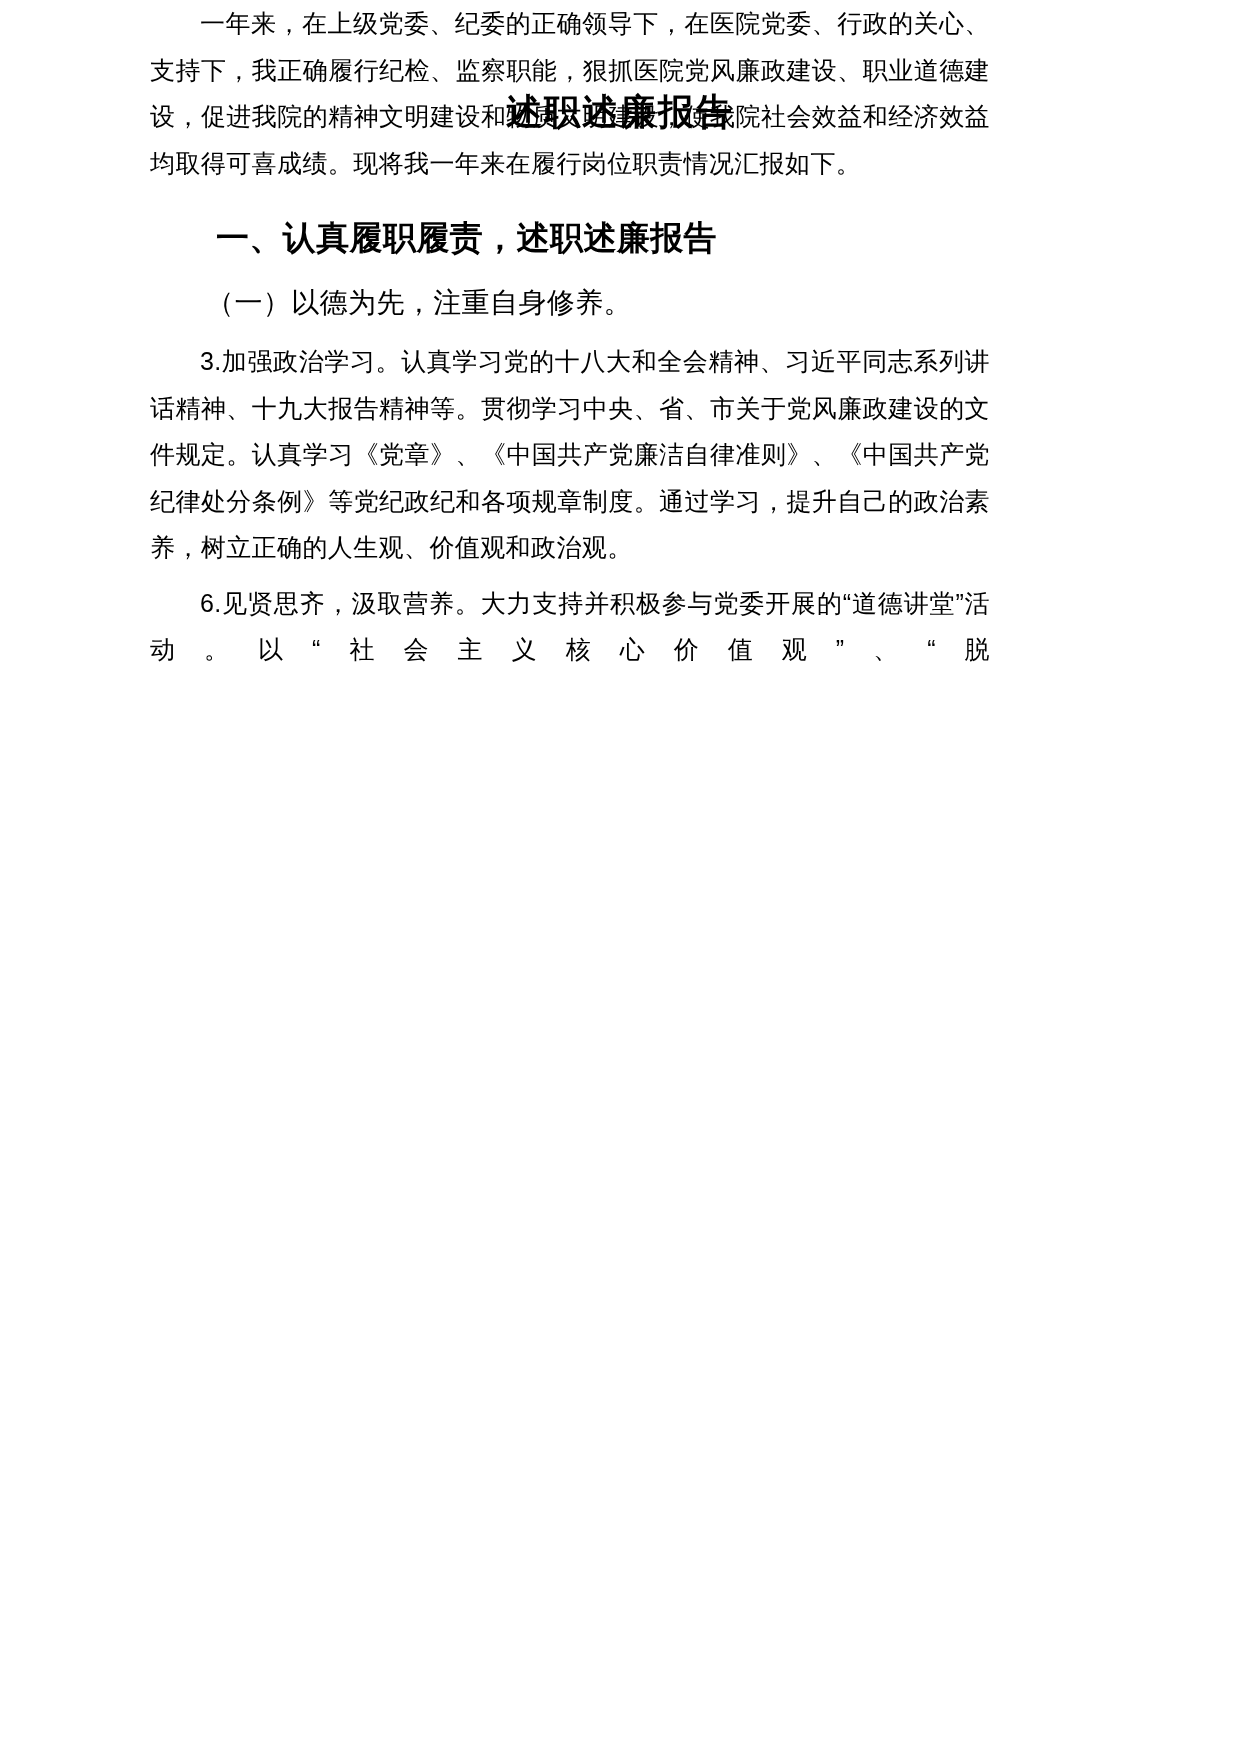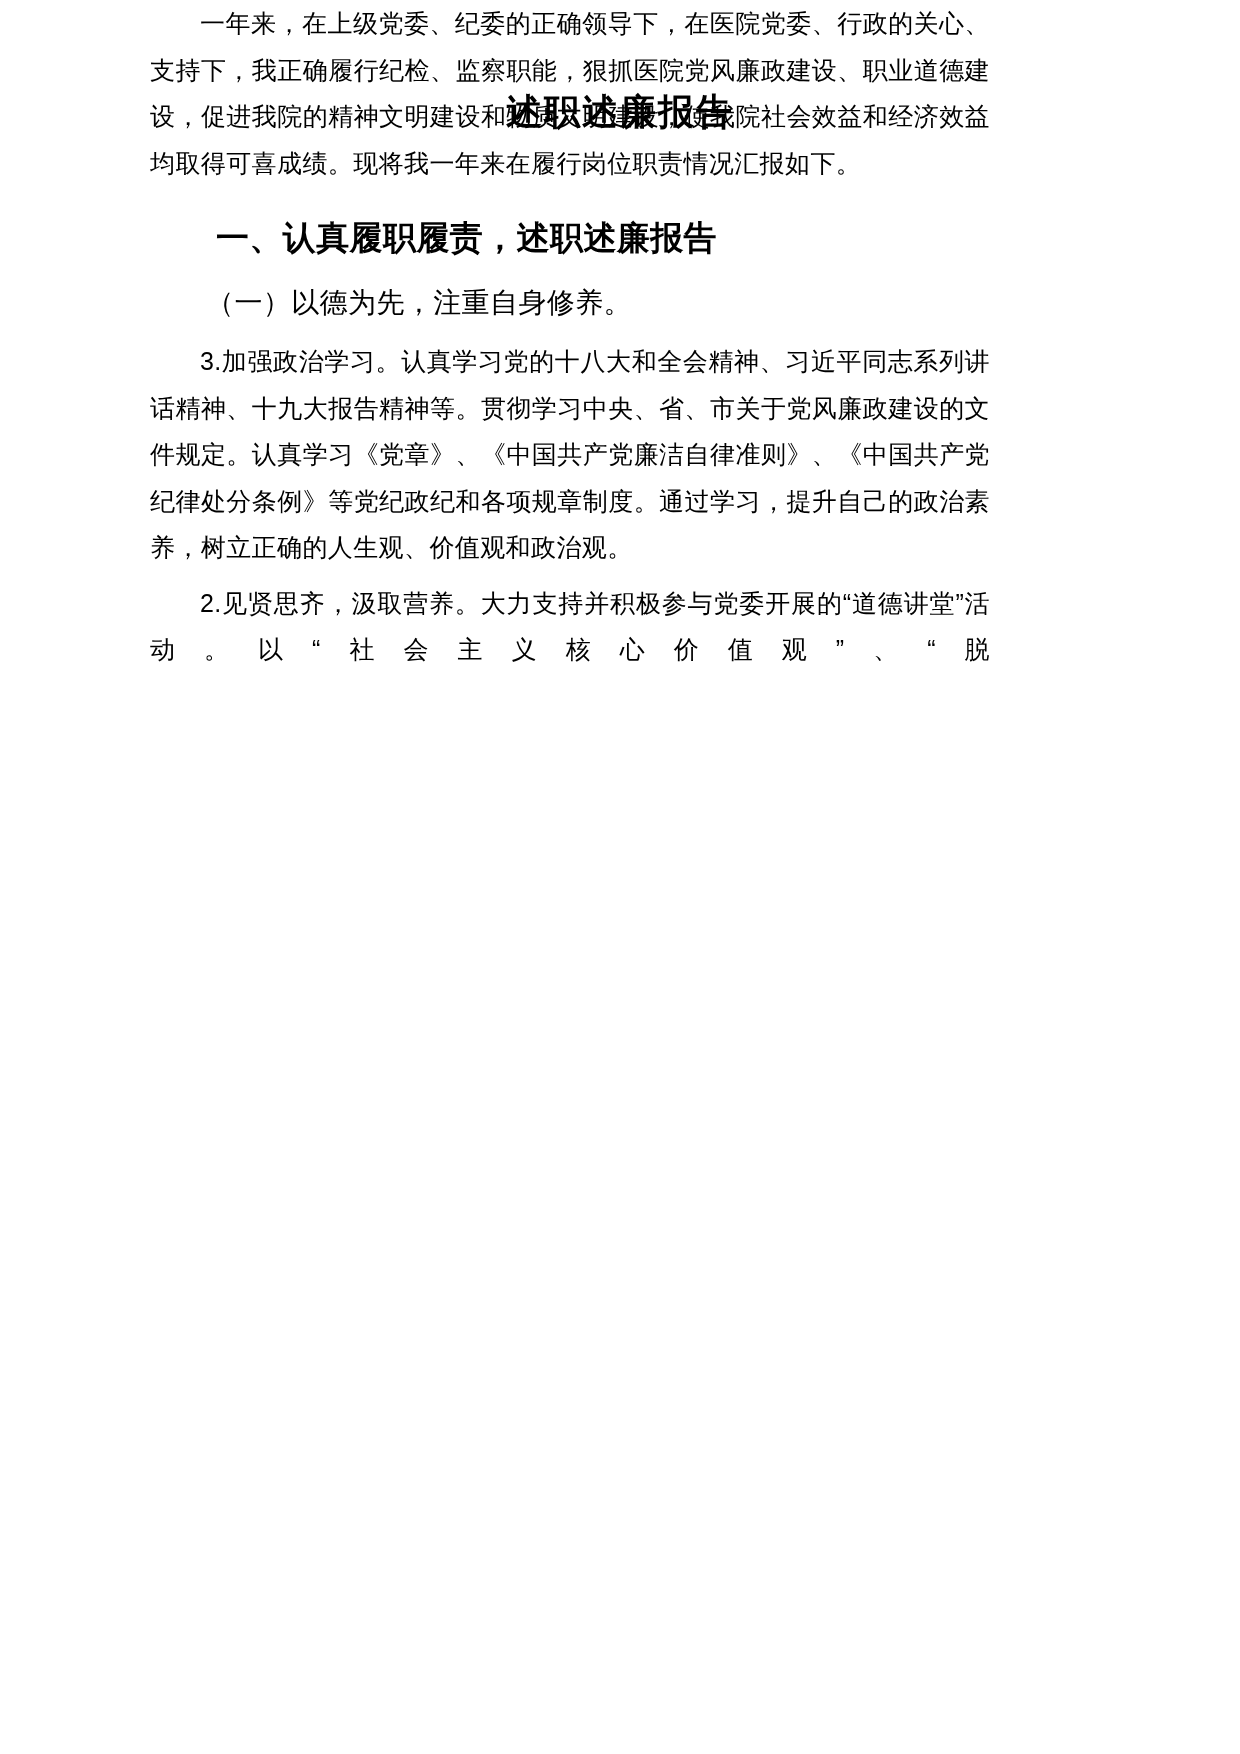--- a/index.html
+++ b/index.html
@@ -73,16 +73,16 @@
   <h1 class="doc-title">述职述廉报告</h1>
 
   <div class="title-gap"></div>
 
   <div class="doc-body" id="doc-body">
       <p class="para">一年来，在上级党委、纪委的正确领导下，在医院党委、行政的关心、支持下，我正确履行纪检、监察职能，狠抓医院党风廉政建设、职业道德建设，促进我院的精神文明建设和物质文明建设，使我院社会效益和经济效益均取得可喜成绩。现将我一年来在履行岗位职责情况汇报如下。</p>
       <div class="spacer-sm"></div>
       <p class="heading">一、认真履职履责，述职述廉报告</p>
       <p class="subheading">（一）以德为先，注重自身修养。</p>
       <p class="para">3.加强政治学习。认真学习党的十八大和全会精神、习近平同志系列讲话精神、十九大报告精神等。贯彻学习中央、省、市关于党风廉政建设的文件规定。认真学习《党章》、《中国共产党廉洁自律准则》、《中国共产党纪律处分条例》等党纪政纪和各项规章制度。通过学习，提升自己的政治素养，树立正确的人生观、价值观和政治观。</p>
-      <p class="para justify-all">2.见贤思齐，汲取营养。大力支持并积极参与党委开展的“道德讲堂”活动。以“社会主义核心价值观”、“脱</p>
+      <p class="para justify-all">6.见贤思齐，汲取营养。大力支持并积极参与党委开展的“道德讲堂”活动。以“社会主义核心价值观”、“脱</p>
     </div>
 
 </div>
 
 </body></html>

